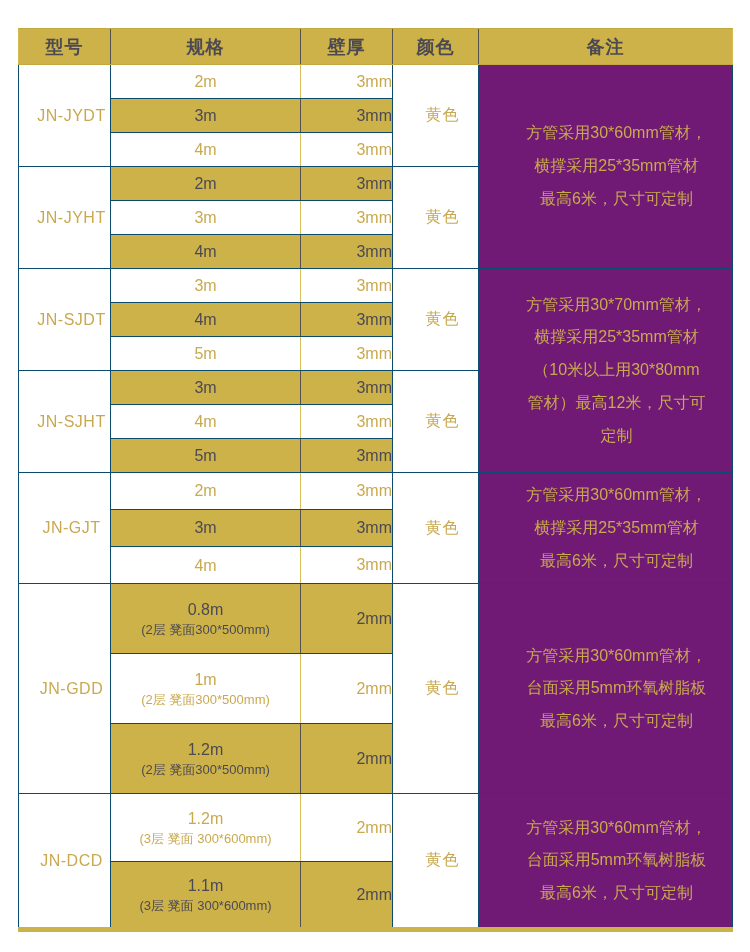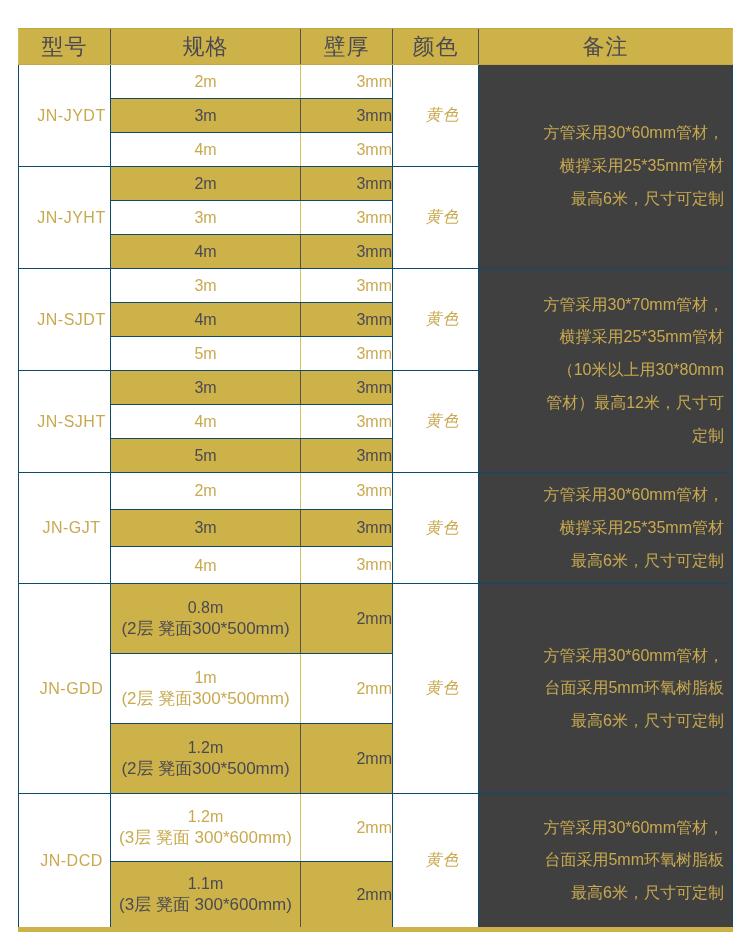--- a/index.html
+++ b/index.html
@@ -20,22 +20,22 @@
   }
   col.c-model { width:92px; }
   col.c-spec  { width:190px; }
   col.c-thick { width:92px; }
   col.c-color { width:86px; }
   col.c-remark{ width:254px; }
 
   th {
     background:#cdb24a;
     color:#4b4a52;
-    font-size:22px;
-    font-weight:normal;
+    font-size:18px;
+    font-weight:bold;
     height:33px;
     border-top:1px solid #c4a940;
     border-bottom:1px solid #c4a940;
     border-left:1px solid #55514e;
     letter-spacing:1px;
   }
   th:first-child { border-left:1px solid #d6bc55; }
 
   td {
     border:1px solid #0c4a6e;
@@ -60,33 +60,33 @@
     color:#4b4a52;
   }
   tr.gold td.thick-cell { border-left:1px solid #55514e; }
 
   td.model-cell, td.color-cell {
     color:#c9a94f;
     background:#ffffff;
     letter-spacing:0.5px;
     padding-left:14px;
   }
-  td.color-cell { letter-spacing:1px;font-style:italic; }
+  td.color-cell { letter-spacing:1px; }
 
   td.remark-cell {
-    text-align:right;
+    text-align:center;
     padding:6px 8px 6px 30px;
     line-height:2.05;
     color:#c9a94f;
-    background:#404040;
+    background:#701a75;
   }
   .remark-line { white-space:nowrap; }
 
   .spec-main { line-height:1.35; }
-  .spec-sub  { font-size:17px; line-height:1.35; }
+  .spec-sub  { font-size:13px; line-height:1.35; }
   .spec-sub:empty { display:none; }
 </style>
 </head>
 <body>
 
 <div class="wrap">
 <table class="spec-table">
   <colgroup>
     <col class="c-model">
         <col class="c-spec">

